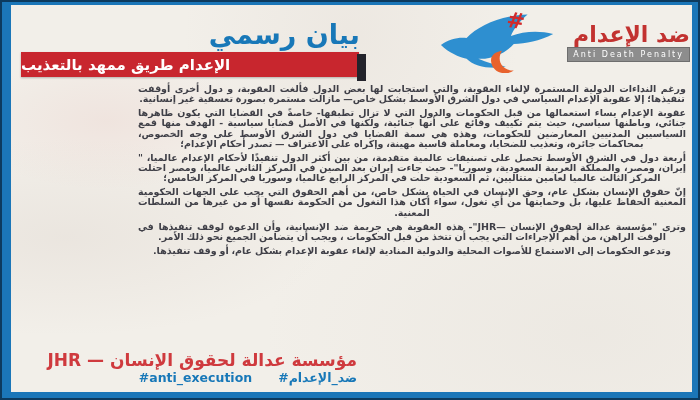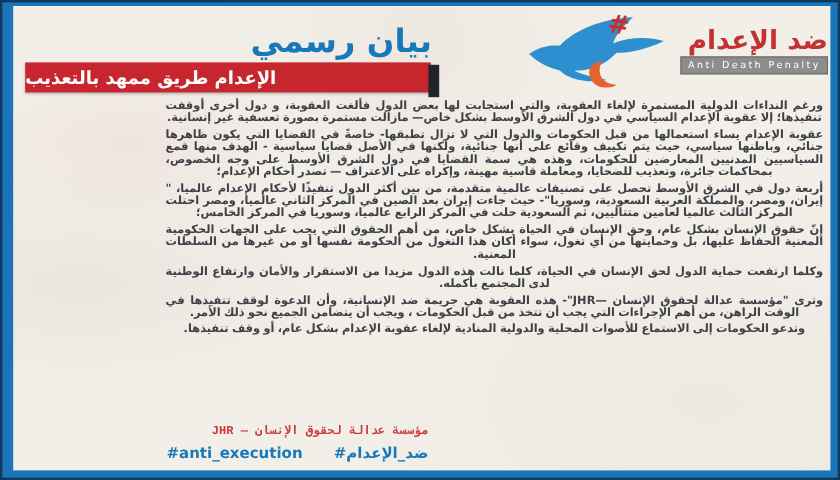--- a/index.html
+++ b/index.html
@@ -76,21 +76,21 @@
     text-align:justify;text-align-last:center;
     word-spacing:-0.5px;
   }
 
   
   .footer{
     position:absolute;top:347px;left:44px;width:302px;
     direction:rtl;text-align:right;white-space:nowrap;
   }
   .footer-org{
-    color:#cf3a3e;font-size:10px;font-weight:bold;line-height:17px;font-family:Liberation Mono, monospace;
+    color:#cf3a3e;font-size:17px;font-weight:bold;line-height:17px;
   }
   .footer-tags{
     color:#1878b8;font-size:12.5px;font-weight:bold;line-height:18px;
     display:flex;gap:26px;direction:rtl;
   }
   .ltr-isolate{direction:ltr;unicode-bidi:isolate;}
 </style>
 </head>
 <body>
 
@@ -118,21 +118,20 @@
   <div class="banner">
     <span>الإعدام طريق ممهد بالتعذيب</span>
     <div class="banner-shadow"></div>
   </div>
 
   <div class="content">
     <p>ورغم النداءات الدولية المستمرة لإلغاء العقوبة، والتي استجابت لها بعض الدول فألغت العقوبة، و دول أخرى أوقفت تنفيذها؛ إلا عقوبة الإعدام السياسي في دول الشرق الأوسط بشكل خاص— مازالت مستمرة بصورة تعسفية غير إنسانية.</p>
     <p>عقوبة الإعدام يساء استعمالها من قبل الحكومات والدول التي لا تزال تطبقها- خاصةً في القضايا التي يكون ظاهرها جنائي، وباطنها سياسي، حيث يتم تكييف وقائع على أنها جنائية، ولكنها في الأصل قضايا سياسية - الهدف منها قمع السياسيين المدنيين المعارضين للحكومات، وهذه هي سمة القضايا في دول الشرق الأوسط على وجه الخصوص، بمحاكمات جائرة، وتعذيب للضحايا، ومعاملة قاسية مهينة، وإكراه على الاعتراف — تصدر أحكام الإعدام؛</p>
     <p>أربعة دول في الشرق الأوسط تحصل على تصنيفات عالمية متقدمة، من بين أكثر الدول تنفيذًا لأحكام الإعدام عالميا، " إيران، ومصر، والمملكة العربية السعودية، وسوريا"- حيث جاءت إيران بعد الصين في المركز الثاني عالميا، ومصر احتلت المركز الثالث عالميا لعامين متتاليين، ثم السعودية حلت في المركز الرابع عالميا، وسوريا في المركز الخامس؛</p>
     <p>إنّ حقوق الإنسان بشكل عام، وحق الإنسان في الحياة بشكل خاص، من أهم الحقوق التي يجب على الجهات الحكومية المعنية الحفاظ عليها، بل وحمايتها من أي تغول، سواء أكان هذا التغول من الحكومة نفسها أو من غيرها من السلطات المعنية.</p>
-    <p>وكلما ارتفعت حماية الدول لحق الإنسان في الحياة، كلما نالت هذه الدول مزيدا من الاستقرار والأمان وارتفاع الوطنية لدى المجتمع بأكمله.</p>
     <p>وترى "مؤسسة عدالة لحقوق الإنسان —JHR"- هذه العقوبة هي جريمة ضد الإنسانية، وأن الدعوة لوقف تنفيذها في الوقت الراهن، من أهم الإجراءات التي يجب أن تتخذ من قبل الحكومات ، ويجب أن يتضامن الجميع نحو ذلك الأمر.</p>
     <p>وتدعو الحكومات إلى الاستماع للأصوات المحلية والدولية المنادية لإلغاء عقوبة الإعدام بشكل عام، أو وقف تنفيذها.</p>
   </div>
 
   <div class="footer">
     <div class="footer-org">مؤسسة عدالة لحقوق الإنسان — JHR</div>
     <div class="footer-tags">
       <span class="ltr-isolate">#ضد_الإعدام</span>
       <span class="ltr-isolate">#anti_execution</span>
     </div>

